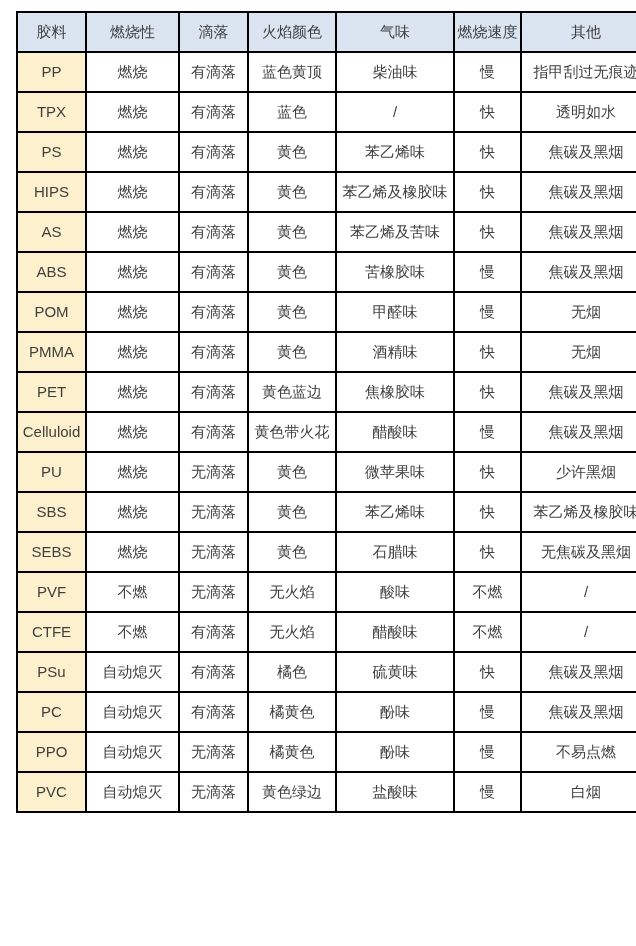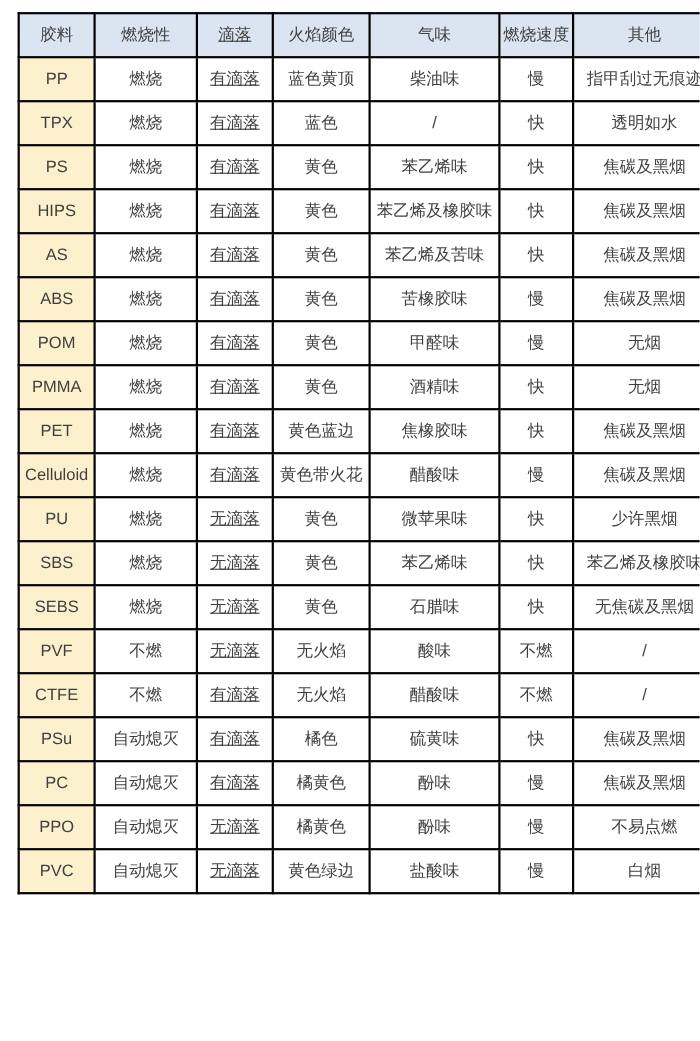--- a/index.html
+++ b/index.html
@@ -37,21 +37,21 @@
   table.burn-table tr { height: 40px; border-radius: 16px; }
   table.burn-table thead th {
     background: var(--header-bg, #DBE5F1);
   }
   table.burn-table td.firstcol {
     background: var(--firstcol-bg, #FDF0CD);
   }
   
   .c0 { width: 69px; }
   .c1 { width: 93px; }
-  .c2 { width: 69px; text-decoration: underline; }
+  .c2 { width: 69px; }
   .c3 { width: 88px; }
   .c4 { width: 118px; }
   .c5 { width: 67px; }
   .c6 { width: 130px; }
 </style>
 </head>
 <body>
 
 <div class="page">
   <table class="burn-table">

